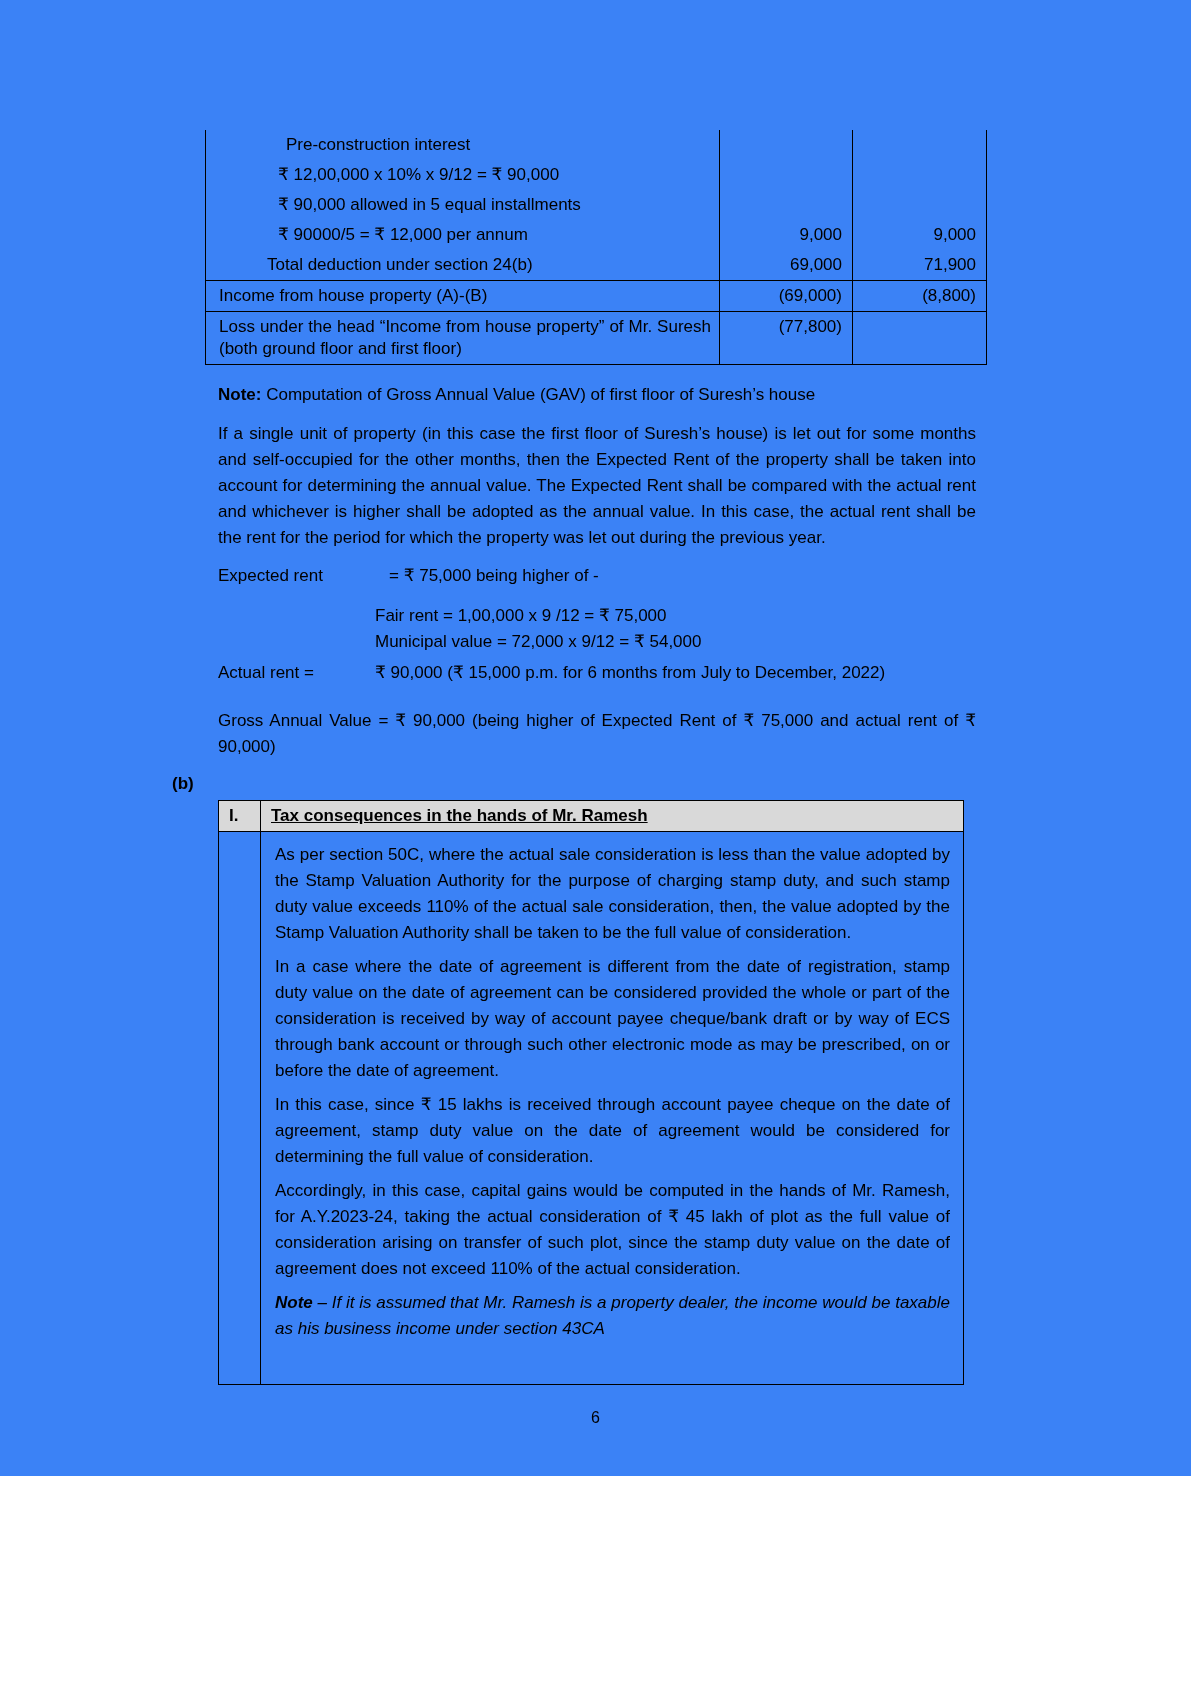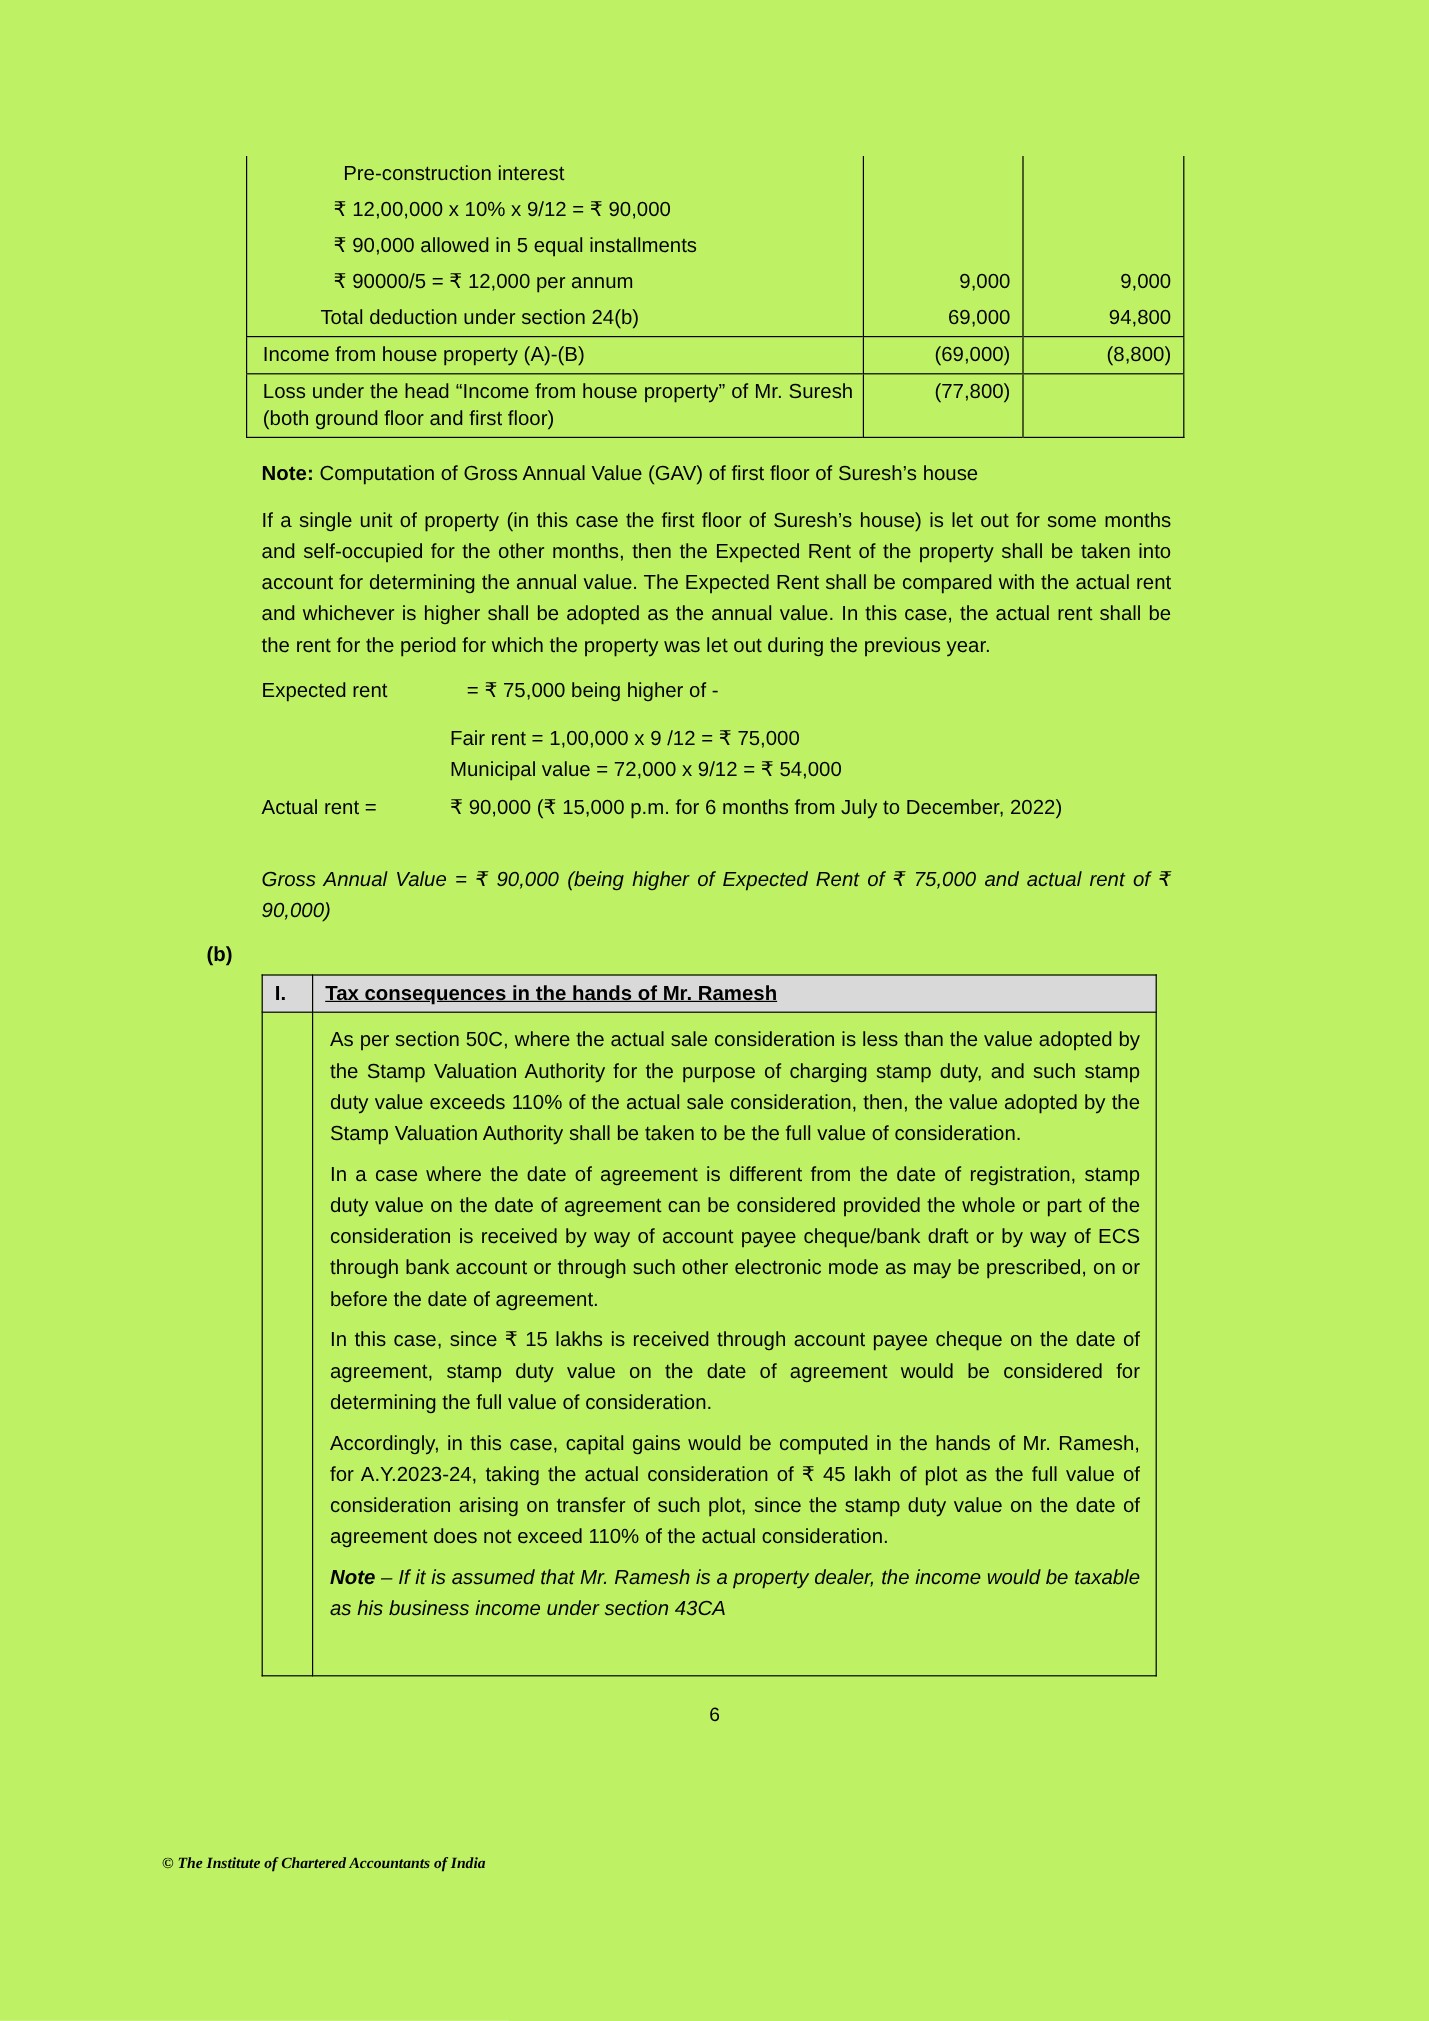--- a/index.html
+++ b/index.html
@@ -5,22 +5,22 @@
   * { box-sizing: border-box; }
   html, body { margin: 0; padding: 0; }
   body {
     background: #ffffff;
     color: #000000;
     font-family: "Liberation Sans", "DejaVu Sans", sans-serif;
   }
   .page {
     position: relative;
     width: 1191px;
-    height: 1684px;
-    background: #bef264;
+    height: 1476px;
+    background: #3b82f6;
     overflow: hidden;
   }
   .main {
     position: absolute;
     left: 205px;
     top: 130px;
     width: 781px;
     font-size: 17px;
   }
 
@@ -71,21 +71,21 @@
   }
   .rent-row.first { margin-top: 12px; gap: 14px; }
   .rent-row.actual { margin-top: 5px; }
   .rent-label { width: 157px; flex: none; }
   .rent-sub {
     margin-left: 170px;
     line-height: 26px;
     margin-top: 14px;
     width: 600px;
   }
-  .gav { margin-top: 34px; font-style: italic; }
+  .gav { margin-top: 22px; }
 
   .b-label {
     margin: 14px 0 0 -33px;
     font-weight: bold;
   }
 
   
   .tb {
     border-collapse: collapse;
     table-layout: fixed;
@@ -153,21 +153,21 @@
           <td class="num"></td>
         </tr>
         <tr>
           <td class="desc ind-b">₹  90000/5 = ₹ 12,000 per annum</td>
           <td class="num"><span class="u">9,000</span></td>
           <td class="num"><span class="u">9,000</span></td>
         </tr>
         <tr>
           <td class="desc ind-c">Total deduction under section 24(b)</td>
           <td class="num"><span class="u">69,000</span></td>
-          <td class="num"><span class="u">94,800</span></td>
+          <td class="num"><span class="u">71,900</span></td>
         </tr>
         <tr class="bt">
           <td class="desc">Income from house property (A)-(B)</td>
           <td class="num"><span class="u">(69,000)</span></td>
           <td class="num"><span class="u">(8,800)</span></td>
         </tr>
         <tr class="bt">
           <td class="desc just">Loss under the head “Income from house property” of Mr. Suresh (both ground floor and first floor)</td>
           <td class="num">(77,800)</td>
           <td class="num"></td>

